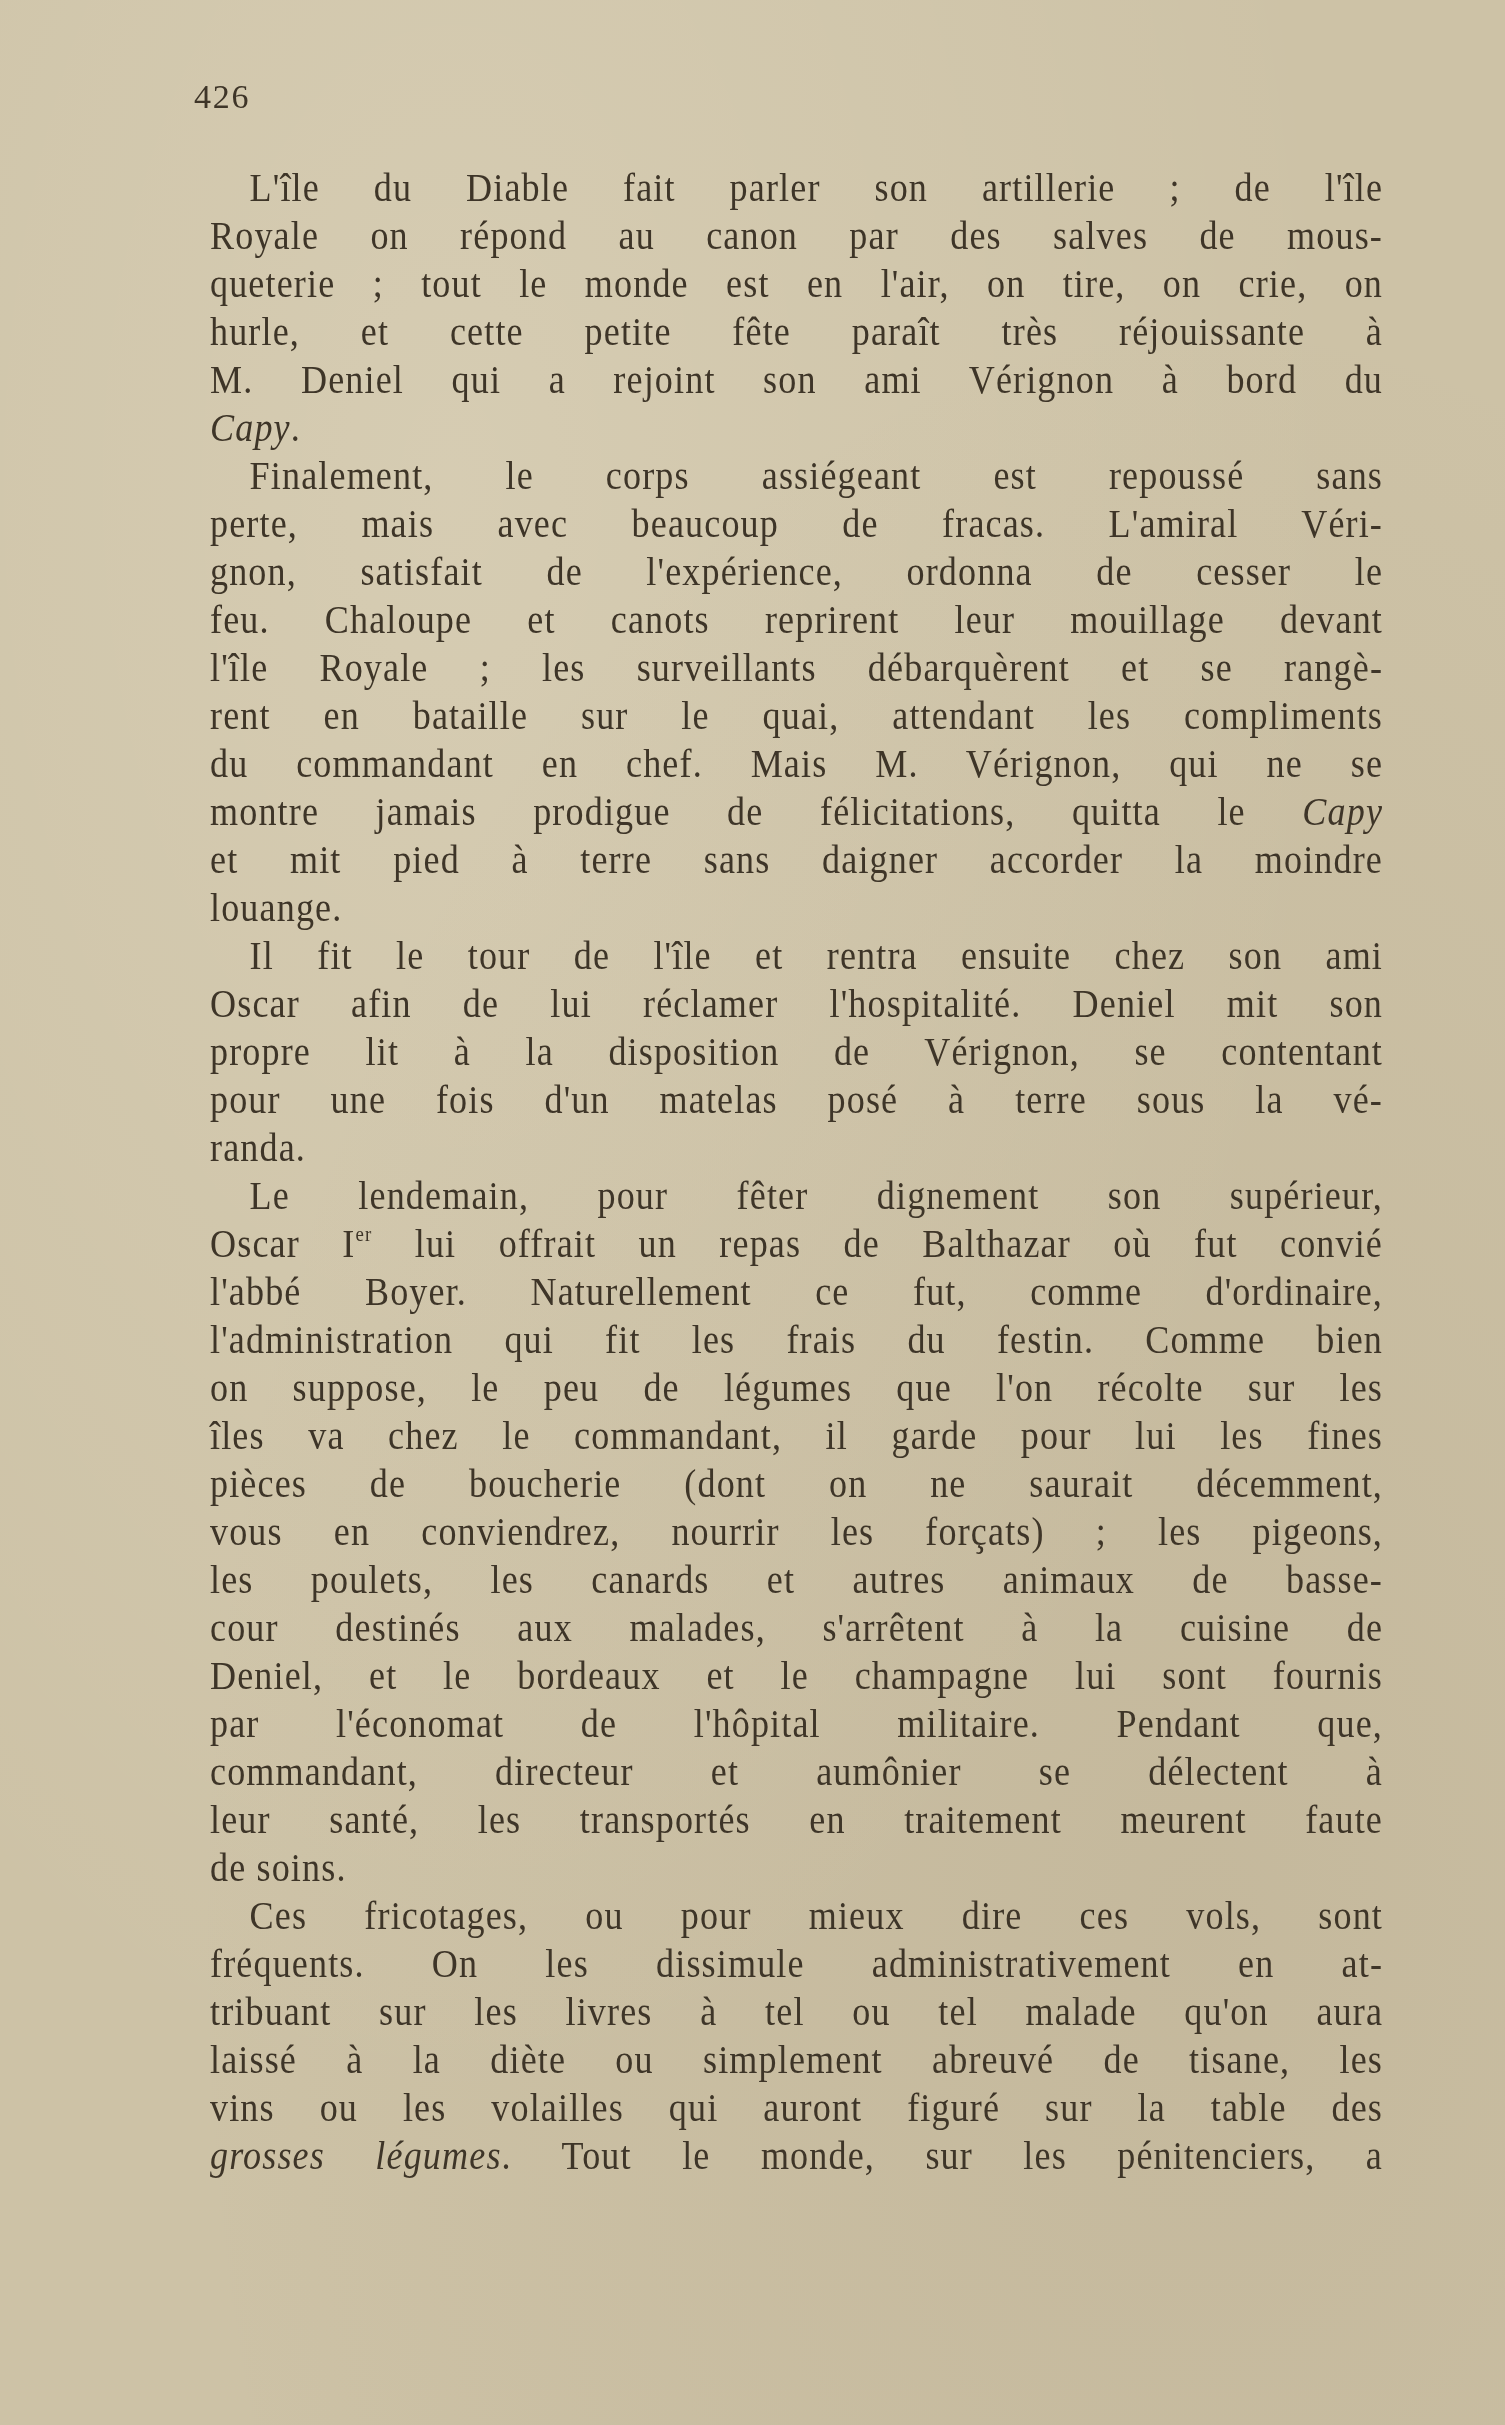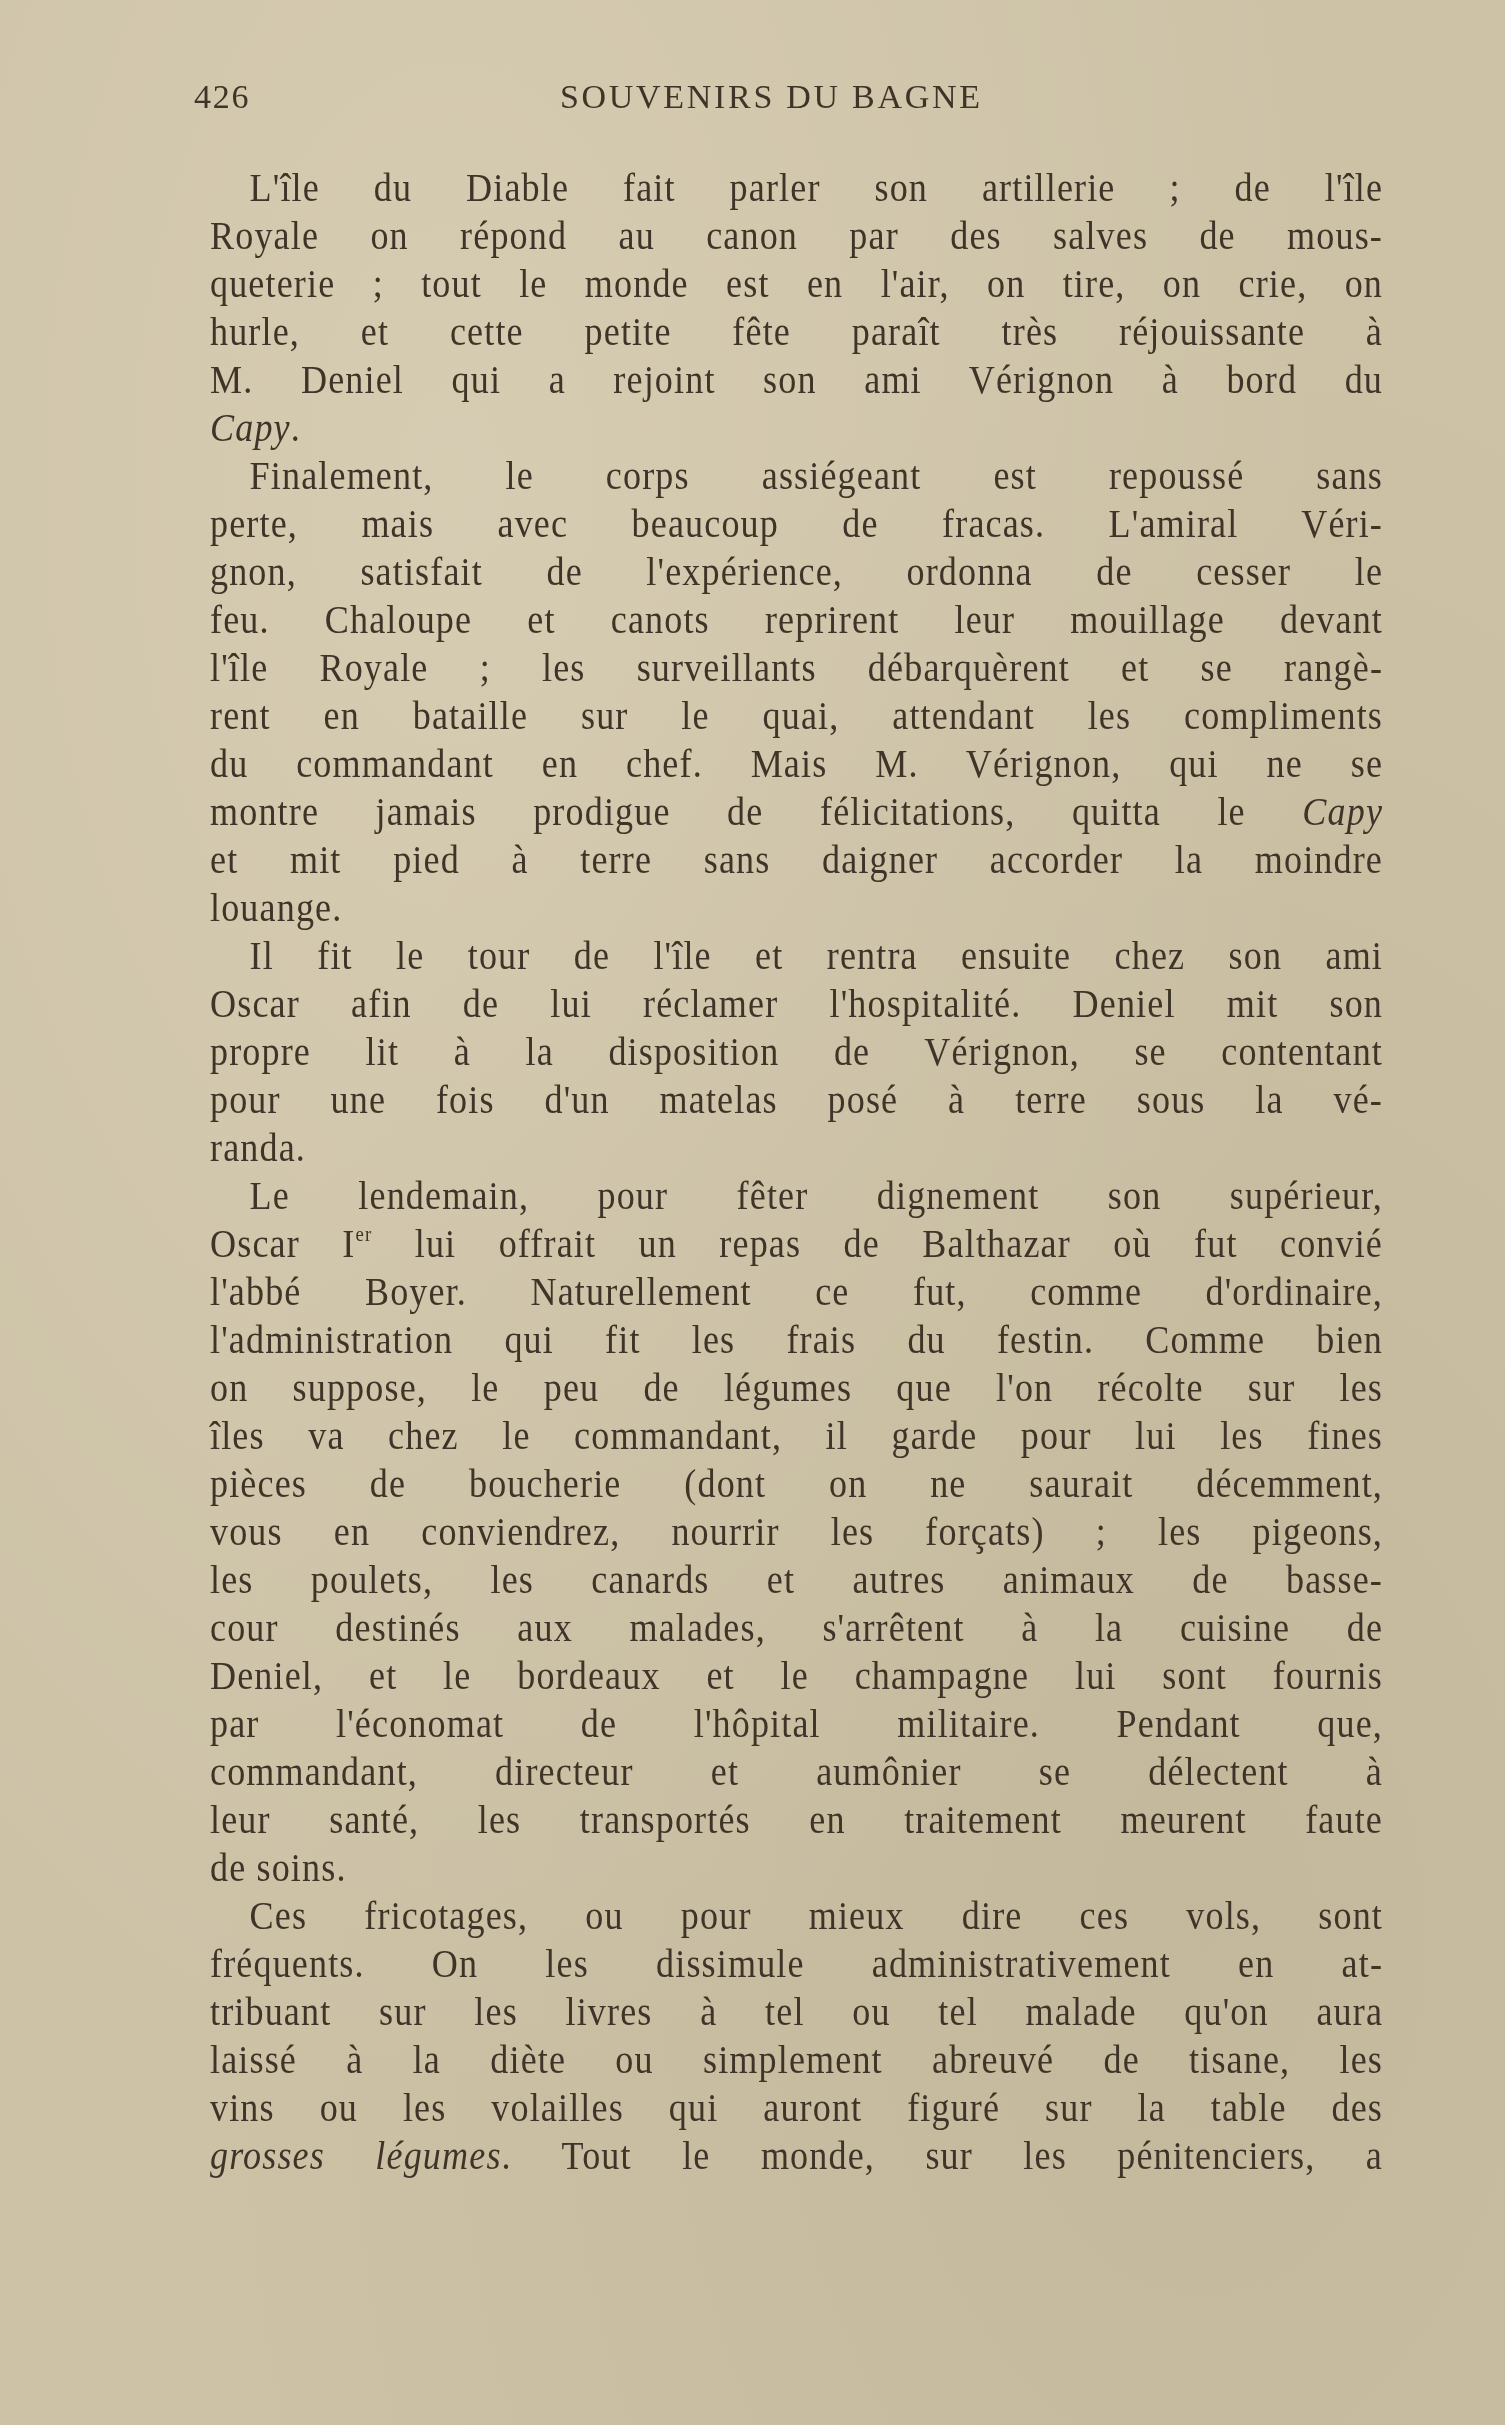--- a/index.html
+++ b/index.html
@@ -78,21 +78,20 @@
     line-height: 0;
     vertical-align: 16px;
   }
 </style>
 </head>
 <body>
 
 <div class="page">
   <div class="running-head">
     <span class="page-number">426</span>
-    <span class="running-title">SOUVENIRS DU BAGNE</span>
   </div>
   <div class="text-block" id="text-block">
       <div class="line indent"><span>L'île du Diable fait parler son artillerie ; de l'île</span></div>
       <div class="line"><span>Royale on répond au canon par des salves de mous-</span></div>
       <div class="line"><span>queterie ; tout le monde est en l'air, on tire, on crie, on</span></div>
       <div class="line"><span>hurle, et cette petite fête paraît très réjouissante à</span></div>
       <div class="line"><span>M. Deniel qui a rejoint son ami Vérignon à bord du</span></div>
       <div class="line last"><span class="it">Capy</span><span>.</span></div>
       <div class="line indent"><span>Finalement, le corps assiégeant est repoussé sans</span></div>
       <div class="line"><span>perte, mais avec beaucoup de fracas. L'amiral Véri-</span></div>

